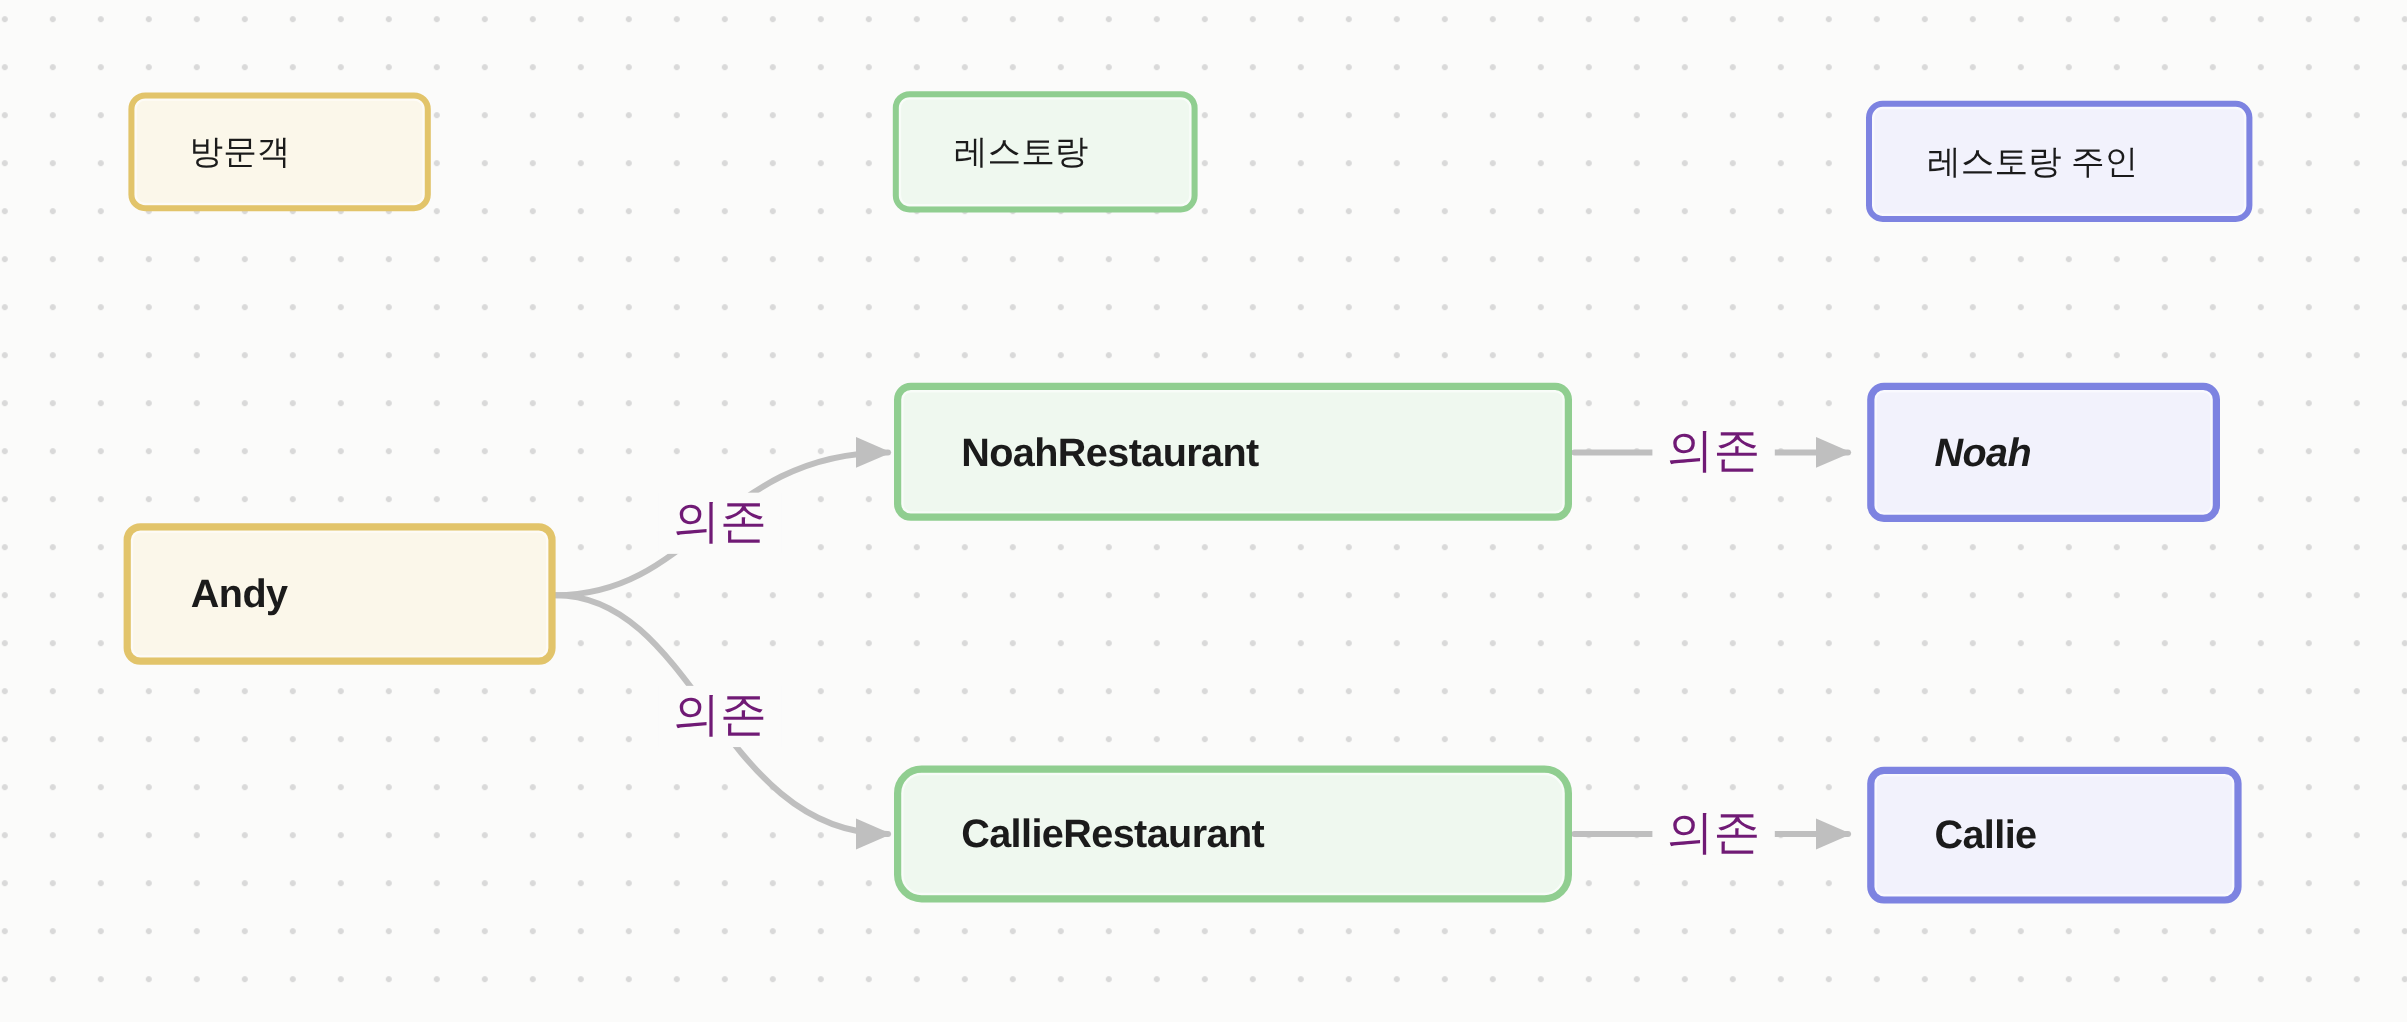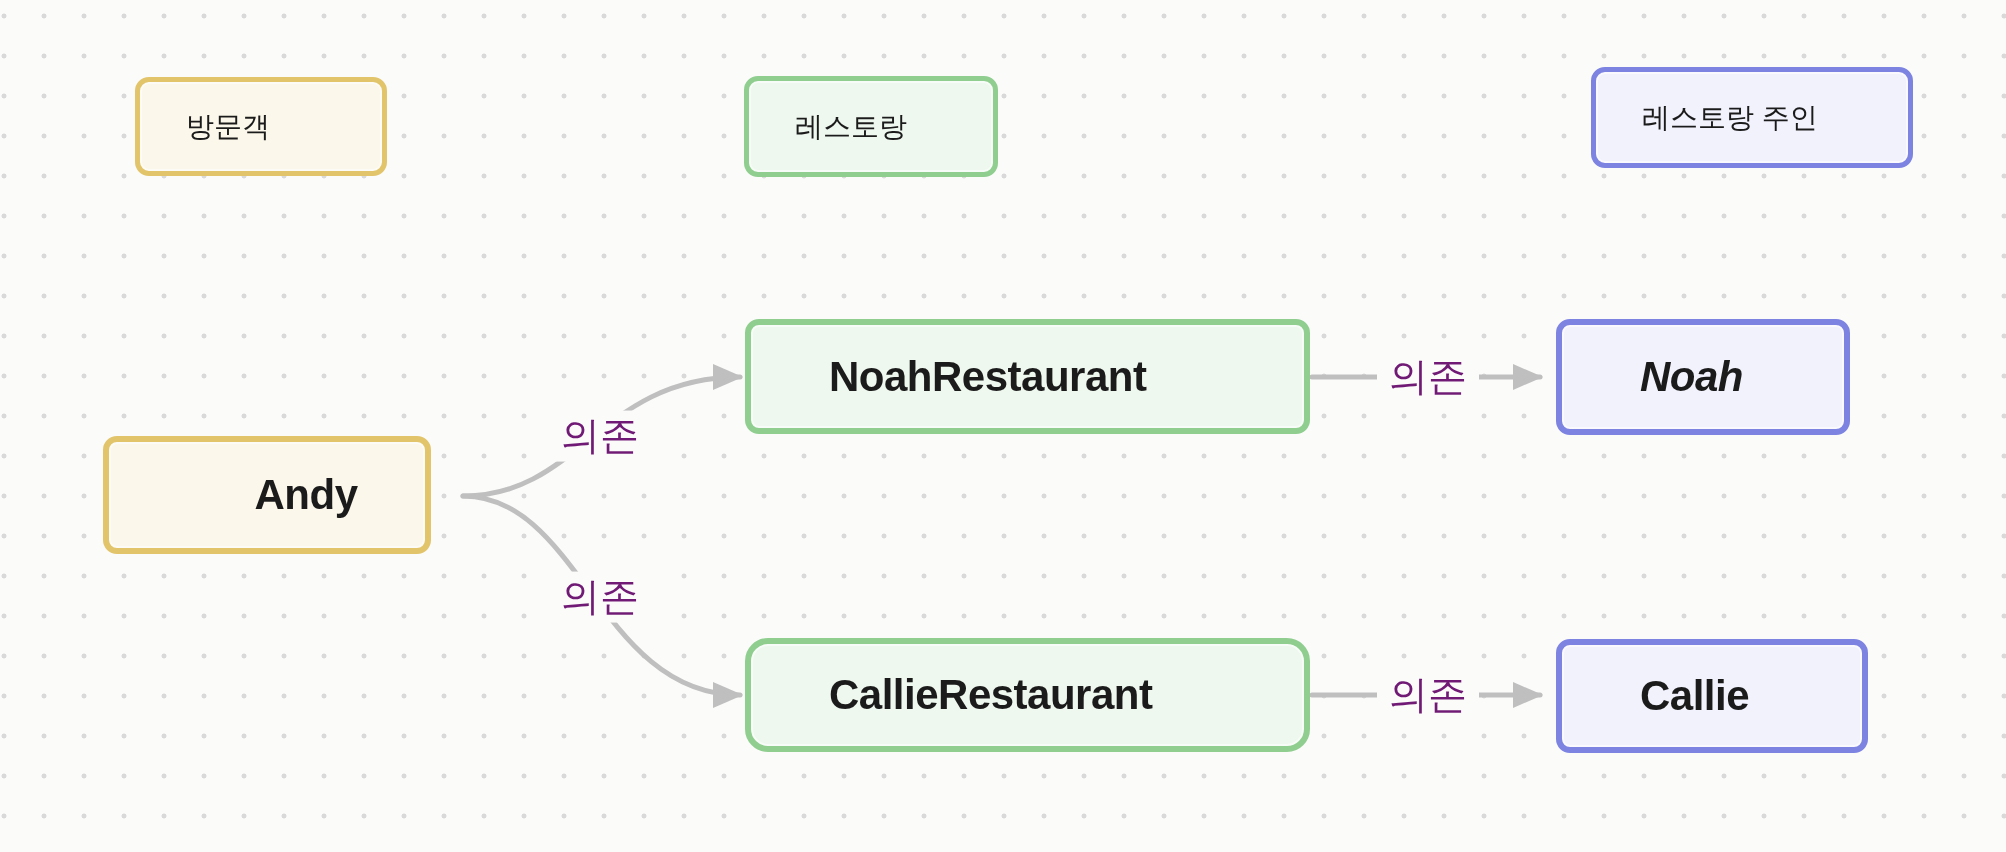--- a/index.html
+++ b/index.html
@@ -11,21 +11,21 @@
     background-size:40px 40px;
     background-position:24px -4px;
   }
   .box{
     position:absolute;display:flex;align-items:center;
     box-sizing:border-box;border-radius:14px;
     box-shadow:inset 0 0 0 2px rgba(255,255,255,0.55);
     color:#1b1b1b;
   }
   .legend-box{border-width:5px;border-style:solid;font-size:28px;font-weight:400;padding-left:46px;}
-  .node-box{border-width:6px;border-style:solid;font-size:42px;font-weight:700;letter-spacing:-0.5px;padding-left:78px;}
+  .node-box{border-width:6px;border-style:solid;font-size:33px;font-weight:700;letter-spacing:-0.5px;padding-left:50px;}
   .visitor{border-color:#e2c46a;background:#fbf7ea;}
   .restaurant{border-color:#90ce90;background:#eff8ef;text-align:right;}
   .owner{border-color:#7d83e1;background:#f2f2fc;}
   #edge-layer{position:absolute;left:0;top:0;width:2006px;height:852px;}
   .edge-path{fill:none;stroke:#bfbfbf;stroke-width:5px;stroke-linecap:round;}
   .edge-label{
     position:absolute;transform:translate(-50%,-50%);
     background:#fbfbfa;color:#701a75;
     font-size:39px;font-weight:500;line-height:1.1;
     padding:4px 12px;white-space:nowrap;
@@ -39,31 +39,31 @@
     <marker id="arrow" markerUnits="userSpaceOnUse" markerWidth="30" markerHeight="26" refX="27" refY="13" orient="auto">
       <path d="M0,0 L30,13 L0,26 Z" fill="#bfbfbf"></path>
     </marker>
   </defs>
   <path class="edge-path" d="M 463 496 C 580 496, 600 377, 740 377" marker-end="url(#arrow)"></path>
   <path class="edge-path" d="M 463 496 C 580 496, 600 695, 740 695" marker-end="url(#arrow)"></path>
   <path class="edge-path" d="M 1312 377 L 1540 377" marker-end="url(#arrow)"></path>
   <path class="edge-path" d="M 1312 695 L 1540 695" marker-end="url(#arrow)"></path>
 </svg>
 
-<div class="box legend-box visitor" style="left:107px;top:77px;width:252px;height:99px;margin-left:28px;">
+<div class="box legend-box visitor" style="left:107px;top:77px;width:252px;height:99px;">
   <span>방문객</span>
 </div>
 <div class="box legend-box restaurant" style="left:744px;top:76px;width:254px;height:101px;">
   <span>레스토랑</span>
 </div>
-<div class="box legend-box owner" style="left:1555px;top:67px;width:322px;height:101px;margin-left:36px;">
+<div class="box legend-box owner" style="left:1555px;top:84px;width:322px;height:101px;">
   <span>레스토랑 주인</span>
 </div>
 
-<div class="box node-box visitor" style="left:103px;top:436px;width:328px;height:118px;justify-content:center;">
+<div class="box node-box visitor" style="left:103px;top:436px;width:360px;height:118px;">
   <span>Andy</span>
 </div>
 <div class="box node-box restaurant" style="left:745px;top:319px;width:565px;height:115px;">
   <span>NoahRestaurant</span>
 </div>
 <div class="box node-box owner" style="left:1556px;top:319px;width:294px;height:116px;font-style:italic;">
   <span>Noah</span>
 </div>
 <div class="box node-box restaurant" style="left:745px;top:638px;width:565px;height:114px;border-radius:23px;">
   <span>CallieRestaurant</span>

